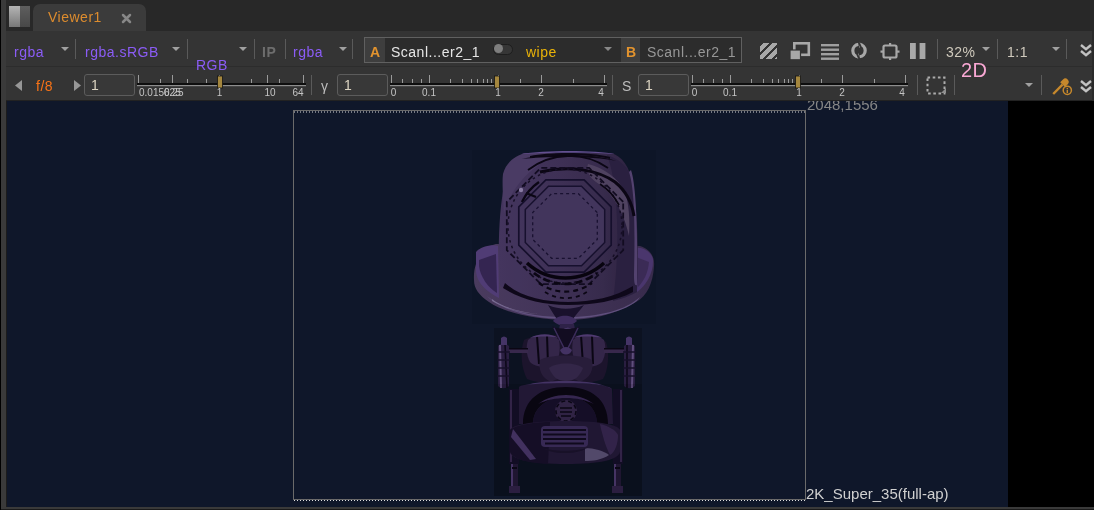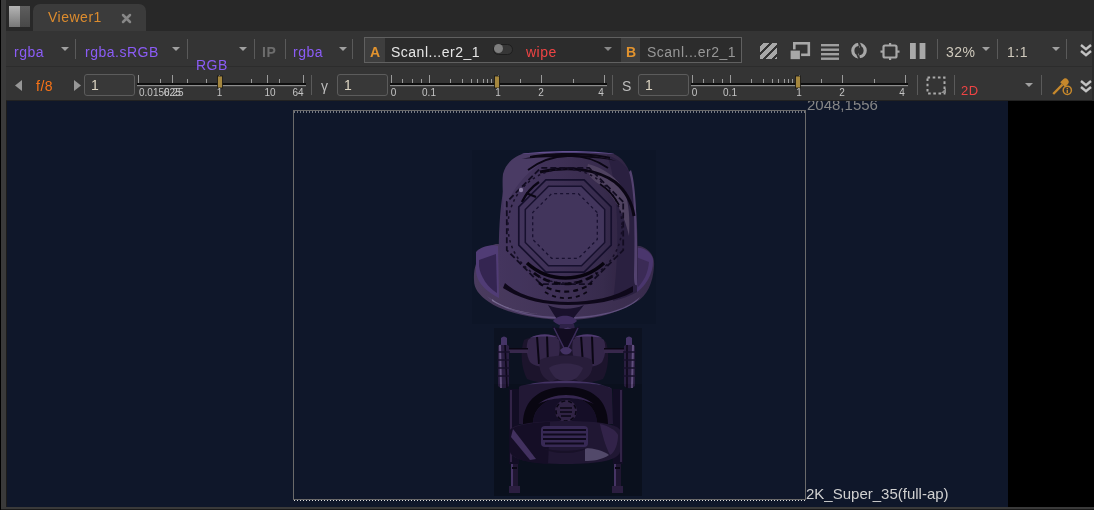--- a/index.html
+++ b/index.html
@@ -47,21 +47,21 @@
   <div class="arr" style="left:339px;top:47px"></div>
   <div class="sep1" style="left:352px"></div>
 
   <div class="abs" style="left:364px;top:37px;width:378px;height:26px;background:#2c2c2c;border:1px solid #606060"></div>
   <div class="abs" style="left:365px;top:38px;width:20px;height:24px;background:#3e3e3e"></div>
   <span class="t" style="left:370px;top:45px;color:#e2932e;font-weight:bold">A</span>
   <span class="t" style="left:391px;top:45px;color:#e6e6e6">Scanl...er2_1</span>
   <div class="abs" style="left:492.5px;top:43.5px;width:20px;height:11px;background:#363636;border:1.5px solid #1e1e1e;border-radius:6px;box-sizing:border-box">
     <div class="abs" style="left:0.5px;top:-0.5px;width:9px;height:9px;border-radius:50%;background:#7e7e7e"></div>
   </div>
-  <span class="t" style="left:526px;top:45px;color:#ef4444">wipe</span>
+  <span class="t" style="left:526px;top:45px;color:#eab308">wipe</span>
   <div class="arr" style="left:604px;top:47px;border-top-color:#888"></div>
   <div class="abs" style="left:621px;top:38px;width:19px;height:24px;background:#3e3e3e"></div>
   <span class="t" style="left:626px;top:45px;color:#e2932e;font-weight:bold">B</span>
   <span class="t" style="left:647px;top:45px;color:#979797">Scanl...er2_1</span>
 
   <div class="abs" style="left:760px;top:43px;width:17px;height:16px;background:repeating-linear-gradient(135deg,#343434 0 2.2px,#a8a8a8 2.2px 6.4px)"></div>
   <svg class="abs" style="left:789px;top:41px" width="22" height="19" viewBox="0 0 22 19">
     <rect x="5.3" y="2.3" width="14.5" height="11.5" fill="none" stroke="#a8a8a8" stroke-width="2.6"></rect>
     <rect x="1" y="9" width="10.5" height="9.8" fill="#a8a8a8" stroke="#343434" stroke-width="1.2"></rect>
   </svg>
@@ -205,21 +205,21 @@
       <text x="152" y="28" text-anchor="middle">2</text>
       <text x="212" y="28" text-anchor="middle">4</text>
     </g>
   </svg>
   <div class="sep2" style="left:917px"></div>
   <svg class="abs" style="left:926px;top:76px" width="22" height="20" viewBox="0 0 22 20">
     <rect x="1.5" y="1.5" width="17" height="16" fill="none" stroke="#ababab" stroke-width="2" stroke-dasharray="2.6 2.6"></rect>
     <path d="M15 17 L20 17 L20 12 Z" fill="#8f8f8f"></path>
   </svg>
   <div class="sep2" style="left:954px"></div>
-  <span class="t" style="left:961px;top:84px;font-size:13px;color:#ef4444">2D</span>
+  <span class="t" style="left:961px;top:63px;font-size:20px;color:#f9a8d4">2D</span>
   <div class="arr" style="left:1025px;top:83px"></div>
   <div class="sep2" style="left:1041px"></div>
   <svg class="abs" style="left:1051px;top:75px" width="24" height="22" viewBox="0 0 24 22">
     <line x1="2.2" y1="19" x2="11.5" y2="9.7" stroke="#c6882c" stroke-width="2.4"></line>
     <path d="M9.2 7.2 L14 12 L16.8 9.2 A 3.4 3.4 0 0 0 12 4.4 Z" fill="#c6882c"></path>
     <circle cx="16.3" cy="15.3" r="4.1" fill="#343434" stroke="#c6882c" stroke-width="1.5"></circle>
     <rect x="15.6" y="12.9" width="1.4" height="1.4" fill="#c6882c"></rect>
     <rect x="15.6" y="15" width="1.4" height="3" fill="#c6882c"></rect>
   </svg>
   <svg class="abs" style="left:1079px;top:80px" width="14" height="13" viewBox="0 0 14 13">

